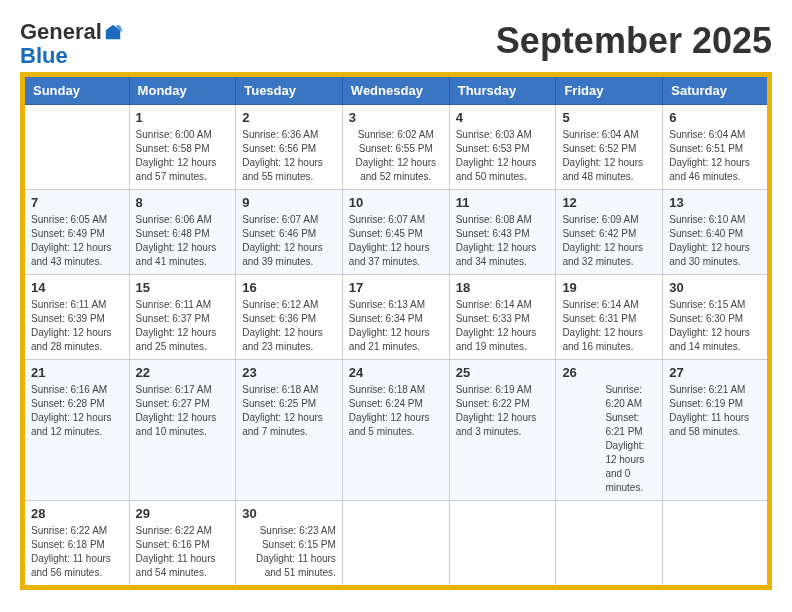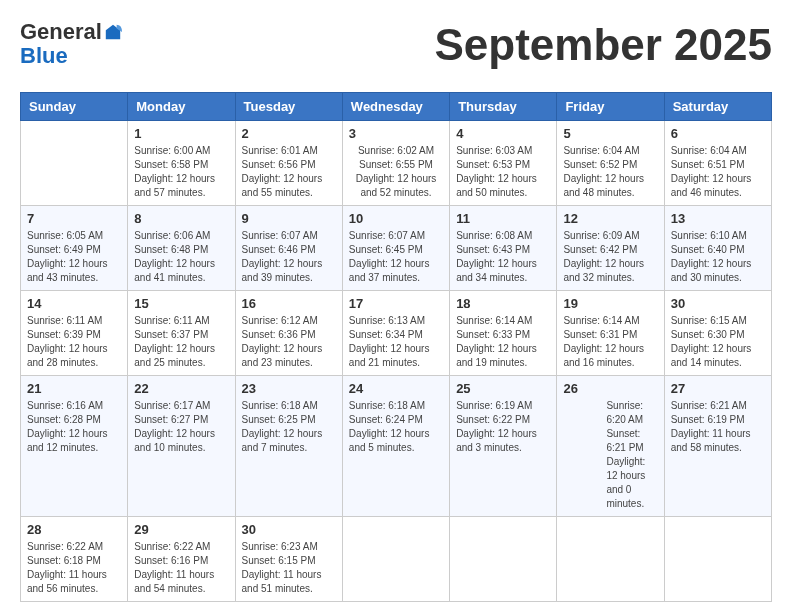--- a/index.html
+++ b/index.html
@@ -7,21 +7,21 @@
       font-family: Arial, sans-serif;
       background: #fff;
       width: 792px;
       min-height: 612px;
       padding: 20px;
     }
     .header {
       display: flex;
       justify-content: space-between;
       align-items: flex-start;
-      margin-bottom: 22px;
+      margin-bottom: 4px;
     }
     .logo {
       display: flex;
       align-items: center;
     }
     .logo-text {
       font-size: 22px;
       font-weight: bold;
       line-height: 1.1;
     }
@@ -29,33 +29,33 @@
     .logo-blue { color: #1a6bbf; text-align: right; }
     .logo-icon {
       width: 18px;
       height: 18px;
       margin-left: 2px;
     }
     .title-block {
       text-align: right;
     }
     .month-title {
-      font-size: 44px;
+      font-size: 36px;
       font-weight: bold;
       color: #333;
     }
     .location-title {
       font-size: 15px;
       color: #333;
       margin-top: 2px;
     }
     .calendar {
       width: 100%;
       border-collapse: collapse;
-      border: 1px solid #eab308;
+      border: 5px solid #eab308;
     }
     .calendar th {
       background-color: #3a75c4;
       color: #fff;
       text-align: left;
       padding: 6px 8px;
       font-size: 13px;
       border: 1px solid #2a60a8;
     }
     .calendar td {
@@ -129,21 +129,21 @@
         <td class="empty-cell"></td>
         <td>
           <span class="day-number">1</span>
           <div class="day-info" style="white-space: pre-line;">Sunrise: 6:00 AM
 Sunset: 6:58 PM
 Daylight: 12 hours
 and 57 minutes.</div>
         </td>
         <td>
           <span class="day-number">2</span>
-          <div class="day-info" style="white-space: pre-line;">Sunrise: 6:01 AM
+          <div class="day-info" style="white-space: pre-line;">Sunrise: 6:36 AM
 Sunset: 6:56 PM
 Daylight: 12 hours
 and 55 minutes.</div>
         </td>
         <td>
           <span class="day-number">3</span>
           <div class="day-info" style="white-space: pre-line; text-align: center;">Sunrise: 6:02 AM
 Sunset: 6:55 PM
 Daylight: 12 hours
 and 52 minutes.</div>
@@ -333,21 +333,21 @@
         </td>
         <td>
           <span class="day-number">29</span>
           <div class="day-info" style="white-space: pre-line;">Sunrise: 6:22 AM
 Sunset: 6:16 PM
 Daylight: 11 hours
 and 54 minutes.</div>
         </td>
         <td>
           <span class="day-number">30</span>
-          <div class="day-info" style="white-space: pre-line;">Sunrise: 6:23 AM
+          <div class="day-info" style="white-space: pre-line; text-align: right;">Sunrise: 6:23 AM
 Sunset: 6:15 PM
 Daylight: 11 hours
 and 51 minutes.</div>
         </td>
         <td class="empty-cell"></td>
         <td class="empty-cell"></td>
         <td class="empty-cell"></td>
         <td class="empty-cell"></td>
       </tr>
     </tbody>

